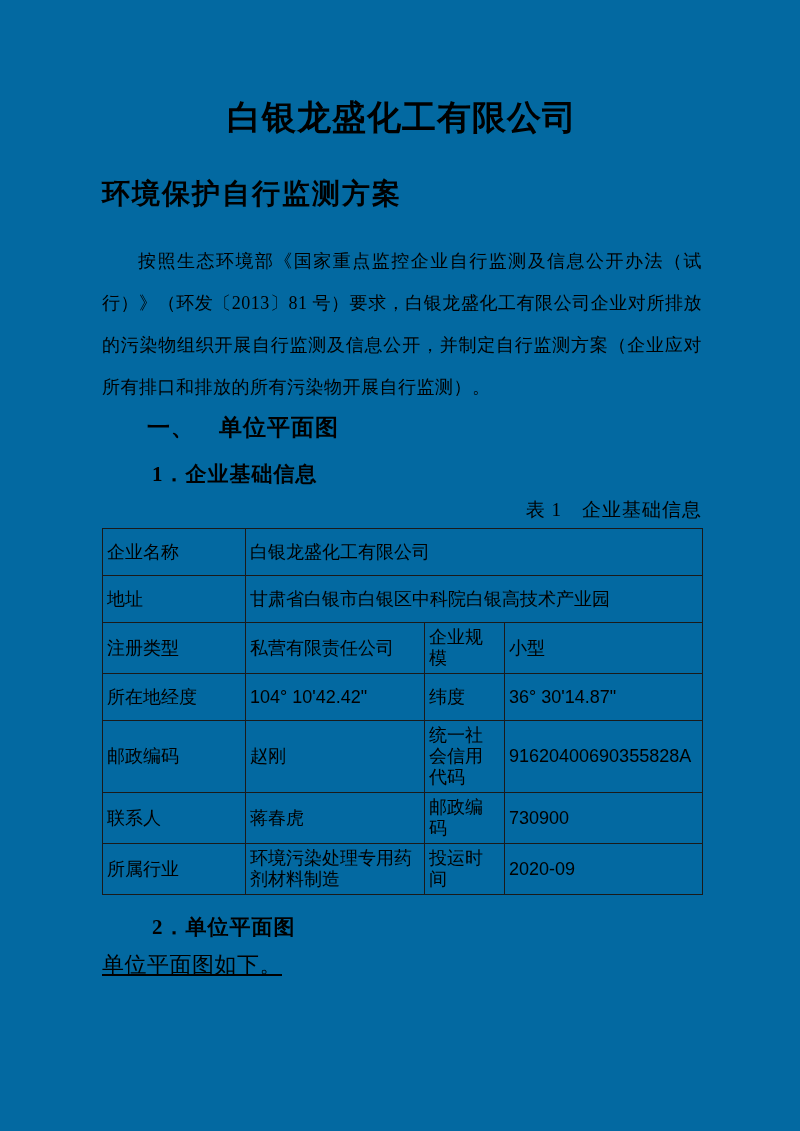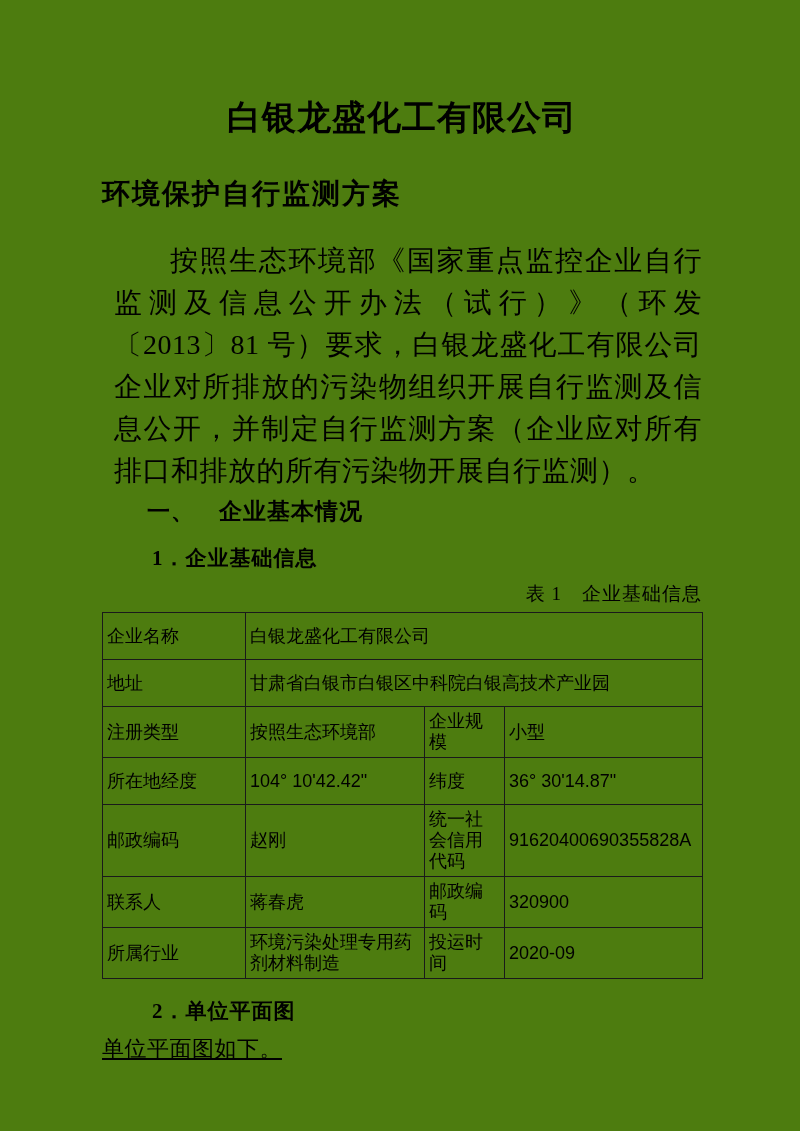--- a/index.html
+++ b/index.html
@@ -1,38 +1,38 @@
 <!DOCTYPE html>
 <html><head>
 <meta charset="utf-8">
 <style>
   html, body { margin: 0; padding: 0; background: #ffffff; }
   .page {
     width: 800px; height: 1131px;
-    background: #4d7c0f; color: #000;
+    background: #0369a1; color: #000;
     font-family: "Liberation Serif", "DejaVu Serif", serif;
     overflow: hidden; position: relative;
   }
   .content { width: 600px; margin-left: 102px; padding-top: 98px; }
 
   .title {
     margin: 0; text-align: center;
     font-size: 34px; line-height: 40px; font-weight: bold;
     letter-spacing: 1px;
     font-family: "Liberation Serif", "DejaVu Serif", serif;
   }
   .subtitle {
     margin: 38px 0 0 0; text-align: left;
     font-size: 28px; line-height: 36px; font-weight: bold;
     letter-spacing: 2px;
     font-family: "Liberation Sans", "DejaVu Sans", sans-serif;
   }
   .intro {
-    margin: 28px 0 0 12px;
-    font-size: 28px; line-height: 42px;
+    margin: 28px 0 0 0;
+    font-size: 18px; line-height: 42px;
     text-align: justify; text-indent: 2em;
     letter-spacing: 0.5px;
   }
   .h-section {
     margin: 4px 0 0 0; padding-left: 45px;
     font-size: 23px; line-height: 30px; font-weight: bold;
     letter-spacing: 1px;
     font-family: "Liberation Sans", "DejaVu Sans", sans-serif;
   }
   .h-sub {
@@ -63,21 +63,21 @@
 <body>
 
 <div class="page">
   <div class="content">
 
     <h1 class="title">白银龙盛化工有限公司</h1>
     <h2 class="subtitle">环境保护自行监测方案</h2>
 
     <p class="intro">按照生态环境部《国家重点监控企业自行监测及信息公开办法（试行）》（环发〔2013〕81 号）要求，白银龙盛化工有限公司企业对所排放的污染物组织开展自行监测及信息公开，并制定自行监测方案（企业应对所有排口和排放的所有污染物开展自行监测）。</p>
 
-    <div class="h-section">一、　企业基本情况</div>
+    <div class="h-section">一、　单位平面图</div>
     <div class="h-sub">1．企业基础信息</div>
     <div class="caption">表 1　企业基础信息</div>
 
     <table class="info">
       <colgroup>
         <col style="width:143px">
           <col style="width:179px">
           <col style="width:80px">
           <col style="width:198px">
       </colgroup>
@@ -85,41 +85,41 @@
         <tr>
           <td class="lbl">企业名称</td>
           <td class="val" colspan="3">白银龙盛化工有限公司</td>
         </tr>
         <tr>
           <td class="lbl">地址</td>
           <td class="val" colspan="3">甘肃省白银市白银区中科院白银高技术产业园</td>
         </tr>
         <tr>
           <td class="lbl">注册类型</td>
-          <td class="val">按照生态环境部</td>
+          <td class="val">私营有限责任公司</td>
           <td class="lbl">企业规模</td>
           <td class="val">小型</td>
         </tr>
         <tr>
           <td class="lbl">所在地经度</td>
           <td class="val num">104° 10'42.42"</td>
           <td class="lbl">纬度</td>
           <td class="val num">36° 30'14.87"</td>
         </tr>
         <tr>
           <td class="lbl">邮政编码</td>
           <td class="val">赵刚</td>
           <td class="lbl">统一社会信用代码</td>
           <td class="val num">91620400690355828A</td>
         </tr>
         <tr>
           <td class="lbl">联系人</td>
           <td class="val">蒋春虎</td>
           <td class="lbl">邮政编码</td>
-          <td class="val num">320900</td>
+          <td class="val num">730900</td>
         </tr>
         <tr>
           <td class="lbl">所属行业</td>
           <td class="val">环境污染处理专用药剂材料制造</td>
           <td class="lbl">投运时间</td>
           <td class="val num">2020-09</td>
         </tr>
       </tbody>
     </table>
 

